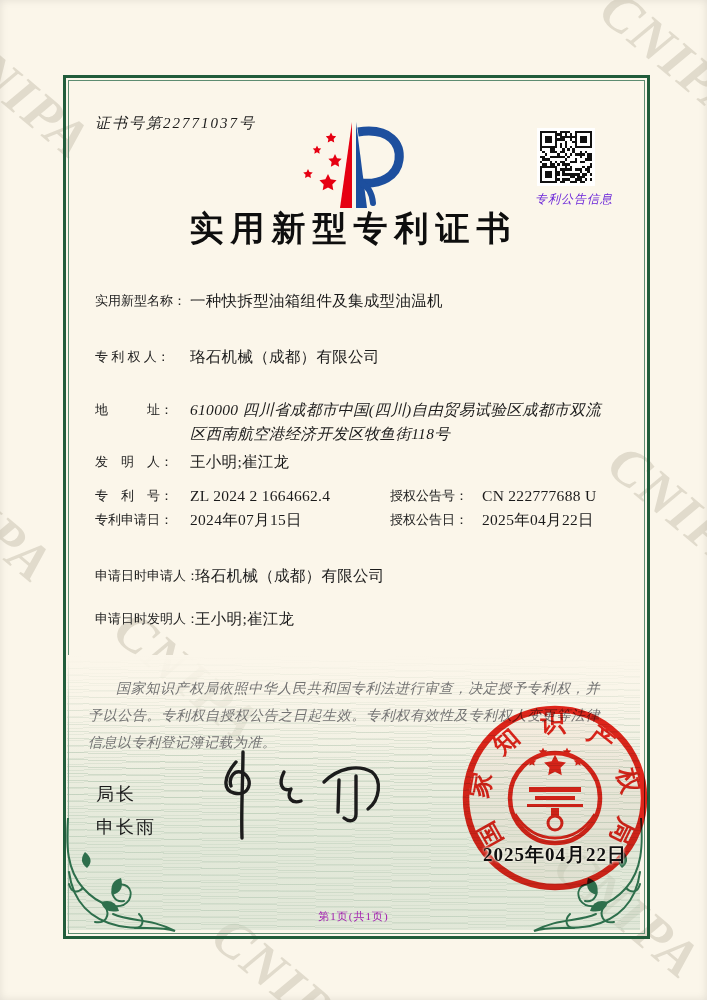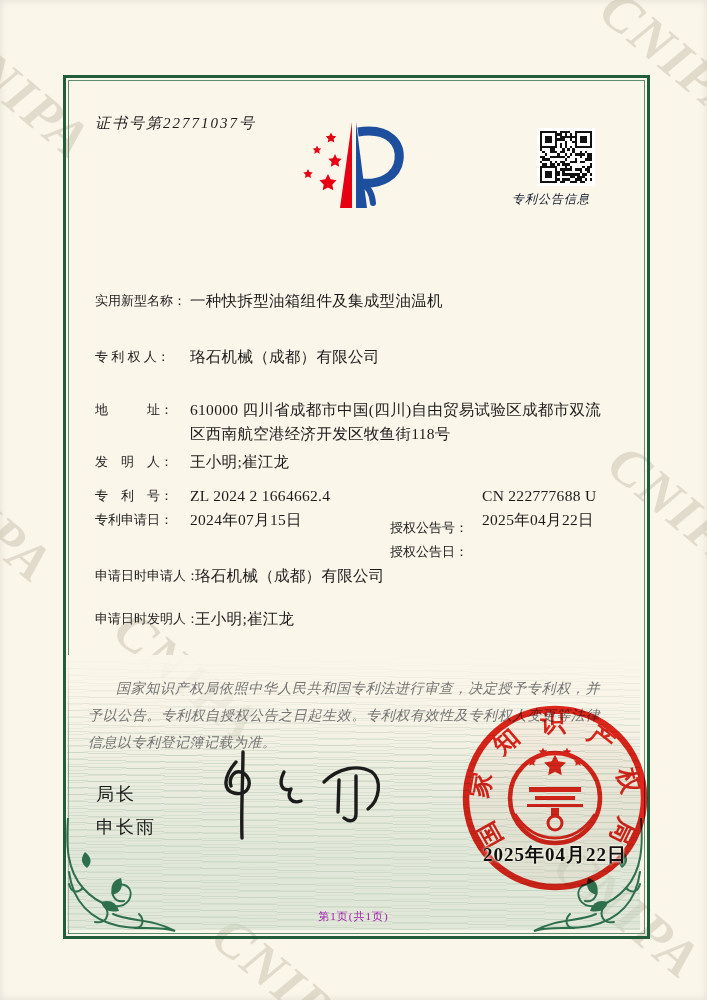--- a/index.html
+++ b/index.html
@@ -22,33 +22,33 @@
       repeating-linear-gradient(-1.5deg, rgba(110,150,118,.18) 0 1px, rgba(110,150,118,0) 1px 6px);}
   .waves::after{content:"";position:absolute;inset:0;
       background:linear-gradient(to bottom,#fbf6ea 0%,rgba(251,246,234,0) 42%);}
   .cert-no{position:absolute;left:95px;top:114px;font-size:15px;color:#1c1c1c;letter-spacing:2px;font-style:italic;}
   .logo{position:absolute;left:293px;top:119px;}
   .qr-box{position:absolute;left:537px;top:128px;width:58px;height:58px;background:#ffffff;
           padding:3px;box-sizing:border-box;}
   .qr-grid{display:grid;grid-template-rows:repeat(21,1fr);grid-template-columns:repeat(21,1fr);
            width:52px;height:52px;background:#fff;}
   .qd{background:#111;}
-  .qr-caption{position:absolute;left:496px;top:191px;width:110px;text-align:center;
-           font:italic 12px "Liberation Serif","DejaVu Serif",serif;color:#0f172a;letter-spacing:1px;}
+  .qr-caption{position:absolute;left:519px;top:191px;width:110px;text-align:center;
+           font:italic 12px "Liberation Serif","DejaVu Serif",serif;color:#6d28d9;letter-spacing:1px;}
   .title{position:absolute;left:0;top:206px;width:707px;text-align:center;
          font-weight:700;font-size:34px;letter-spacing:7px;color:#0e0e0e;}
   
   .field{position:absolute;left:95px;font-size:15.5px;color:#1b1b1b;line-height:24px;white-space:nowrap;}
   .flabel{display:inline-block;width:95px;font-size:13px;color:#222;vertical-align:top;
           text-align:justify;white-space:pre;}
   .fvalue{display:inline-block;vertical-align:top;letter-spacing:.3px;}
   .field.wrap{white-space:normal;}
-  .field.wrap .fvalue{width:424px;}
+  .field.wrap .fvalue{width:424px;font-style:italic;}
   .rcol{position:absolute;left:295px;top:0;}
-  .rcol .flabel{width:92px;margin-top:32px;}
+  .rcol .flabel{width:92px;}
   
   .body-par{position:absolute;left:88px;top:675px;width:512px;
             font:italic 14px/27px "Liberation Serif","DejaVu Serif",serif;color:#737373;
             text-indent:2em;text-align:justify;letter-spacing:.5px;}
   .signer{position:absolute;left:96px;top:779px;font-family:Liberation Mono, monospace;
           font-size:18px;color:#1b1b1b;line-height:33px;letter-spacing:2px;}
   .sig-svg{position:absolute;left:196px;top:746px;}
   .seal{position:absolute;left:459px;top:702px;opacity:.95;mix-blend-mode:multiply;}
   .seal-date{position:absolute;left:462px;top:842px;width:186px;text-align:center;
              font-weight:700;font-size:19px;color:#101010;letter-spacing:1px;
@@ -565,20 +565,21 @@
         <div></div>
         <div class="qd"></div>
         <div class="qd"></div>
         <div></div>
         <div></div>
         <div></div>
       </div>
   </div>
   <div class="qr-caption">专利公告信息</div>
 
+  <div class="title">实用新型专利证书</div>
 
   <div class="field" style="top:289px">
     <span class="flabel">实用新型名称：</span><span class="fvalue">一种快拆型油箱组件及集成型油温机</span>
   </div>
   <div class="field" style="top:345px">
     <span class="flabel">专 利 权 人：</span><span class="fvalue">珞石机械（成都）有限公司</span>
   </div>
   <div class="field wrap" style="top:398px">
     <span class="flabel">地　　　址：</span><span class="fvalue">610000 四川省成都市中国(四川)自由贸易试验区成都市双流区西南航空港经济开发区牧鱼街118号</span>
   </div>

